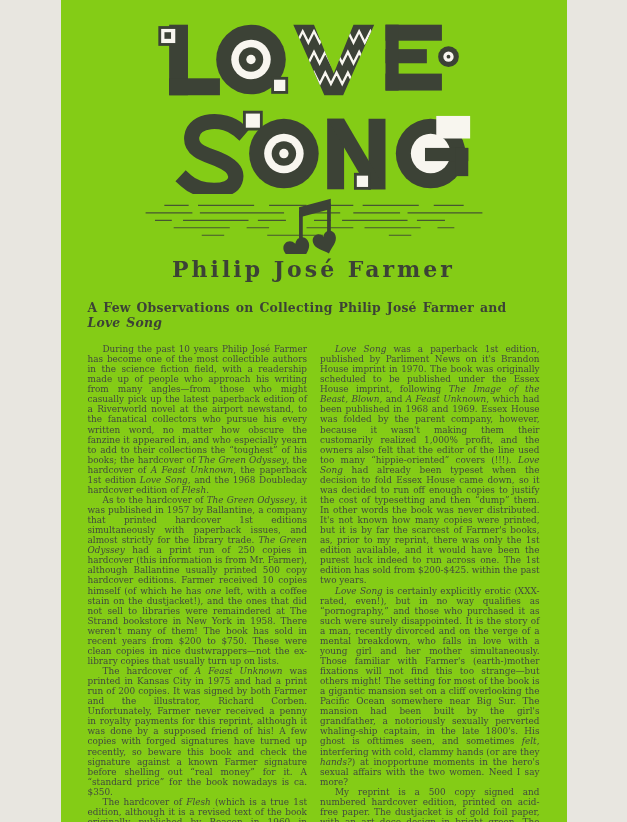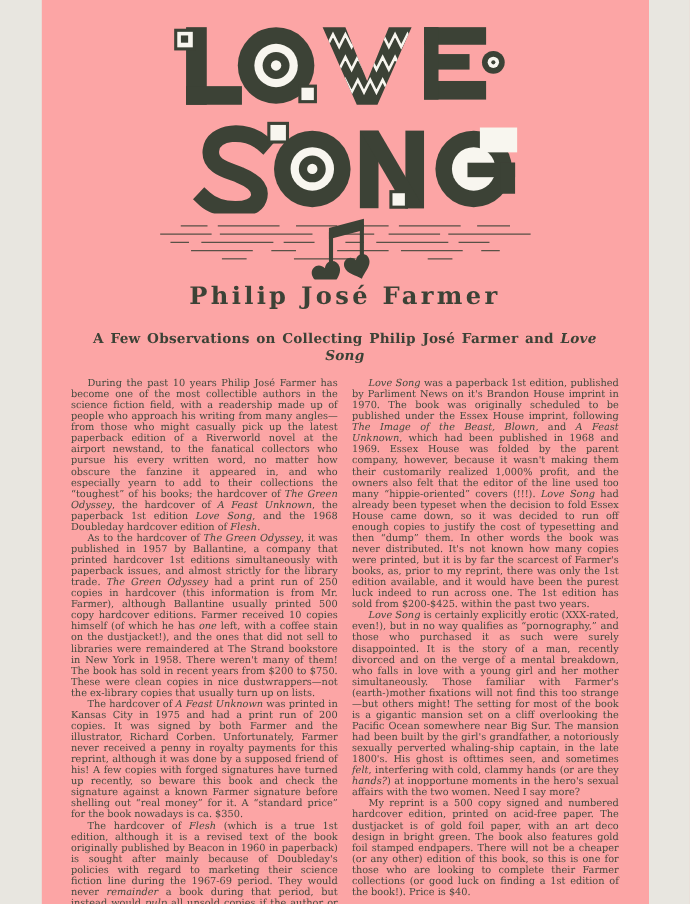--- a/index.html
+++ b/index.html
@@ -1,39 +1,39 @@
 <!DOCTYPE html>
 <html><head>
 <meta charset="utf-8">
 <style>
   html,body{margin:0;padding:0;background:#e8e6e0;}
   .page{
-    position:relative;width:552px;height:822px;margin:0 auto;
-    background:#fca5a5;
+    position:relative;width:506px;height:822px;margin:0 auto;
+    background:#84cc16;
     box-sizing:border-box;padding:20px 27px 0 27px;
     overflow:hidden;
     font-family:"DejaVu Serif", serif;
     color:#434a3e;
   }
   .header{text-align:center;}
   .logo-wrap{display:block;line-height:0;}
   .staff-wrap{display:block;line-height:0;margin-top:2px;}
   .author{
     margin-top:2px;
     font-family:"DejaVu Serif", serif;
     font-weight:bold;
     font-size:22px;
     letter-spacing:3px;
     color:#3c4236;
   }
   .heading{
     margin:18px 0 0 0;
     font-size:12.4px;
     font-weight:bold;
-    text-align:center;
+    text-align:left;
     color:#3c4236;
     letter-spacing:.2px;
     word-spacing:1.5px;
   }
   .cols{
     display:flex;
     gap:13px;
     margin-top:14px;
     font-size:8.9px;
     line-height:1.13;

